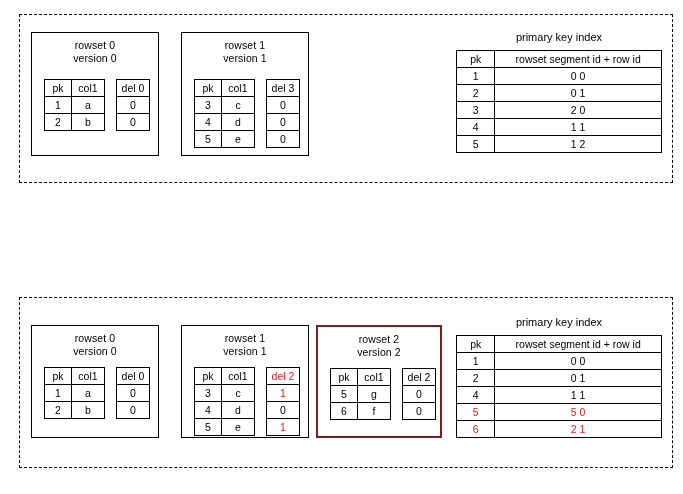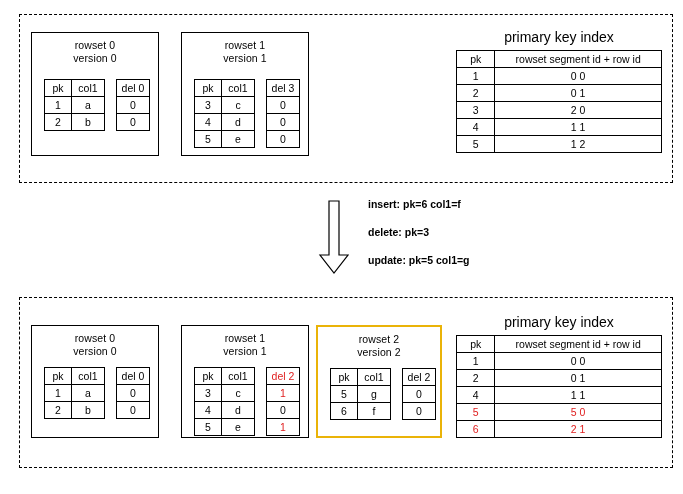--- a/index.html
+++ b/index.html
@@ -21,21 +21,21 @@
   #state-before{left:15px;top:14px;width:654px;height:169px;}
   #state-after {left:15px;top:297px;width:654px;height:171px;}
 
   
   .rowset{
     position:absolute;
     border:1px solid #000;
     box-sizing:border-box;
     background:#fff;
   }
-  .rowset.highlight{border:2px solid #eab308;}
+  .rowset.highlight{border:2px solid #7f1d1d;}
   .rowset-title{
     position:absolute;left:0;right:0;top:6px;
     text-align:center;
     font-size:10.5px;line-height:13px;
     white-space:pre-line;
     letter-spacing:.1px;
   }
 
   
   .minitbl{
@@ -55,21 +55,21 @@
   .minitbl th{font-size:10.5px;}
   .c-pk{width:26px;}
   .c-col{width:32px;}
   .c-del{width:32px;}
   .red{color:#e02020;}
 
   
   .pki{position:absolute;}
   .pki-title{
     position:absolute;top:0;left:0;right:0;
-    text-align:center;font-size:14px;line-height:12px;
+    text-align:center;font-size:11px;line-height:12px;
   }
   .pki-table{
     position:absolute;top:19px;left:0;
     border-collapse:collapse;font-size:10.5px;background:#fff;
   }
   .pki-table th,.pki-table td{
     border:1px solid #000;font-weight:normal;
     height:16px;line-height:16px;padding:0 2px;text-align:center;
   }
   .pki-c1{width:38px;}
@@ -193,30 +193,20 @@
         <tr>
           <td>5</td>
           <td>1 2</td>
         </tr>
       </tbody>
         </table>
     </div>
 
   </div>
 
-  <div id="transition">
-    <svg class="arrow-svg" width="48" height="78" viewBox="0 0 48 78">
-      <polygon points="15,3 25,3 25,57 34,57 20,75 6,57 15,57" fill="#ffffff" stroke="#000000" stroke-width="1.2"></polygon>
-    </svg>
-    <div class="ops">
-      <div class="op">insert: pk=6 col1=f</div>
-      <div class="op">delete: pk=3</div>
-      <div class="op">update: pk=5 col1=g</div>
-    </div>
-  </div>
 
   <div class="dashed-box" id="state-after">
 
     <div class="rowset" style="left:11px;top:27px;width:128px;height:113px;">
       <div class="rowset-title">rowset 0
 version 0</div>
       <table class="minitbl" style="left:12px;top:41px;">
         <tbody>
             <tr>
           <th class="c-pk">pk</th>

